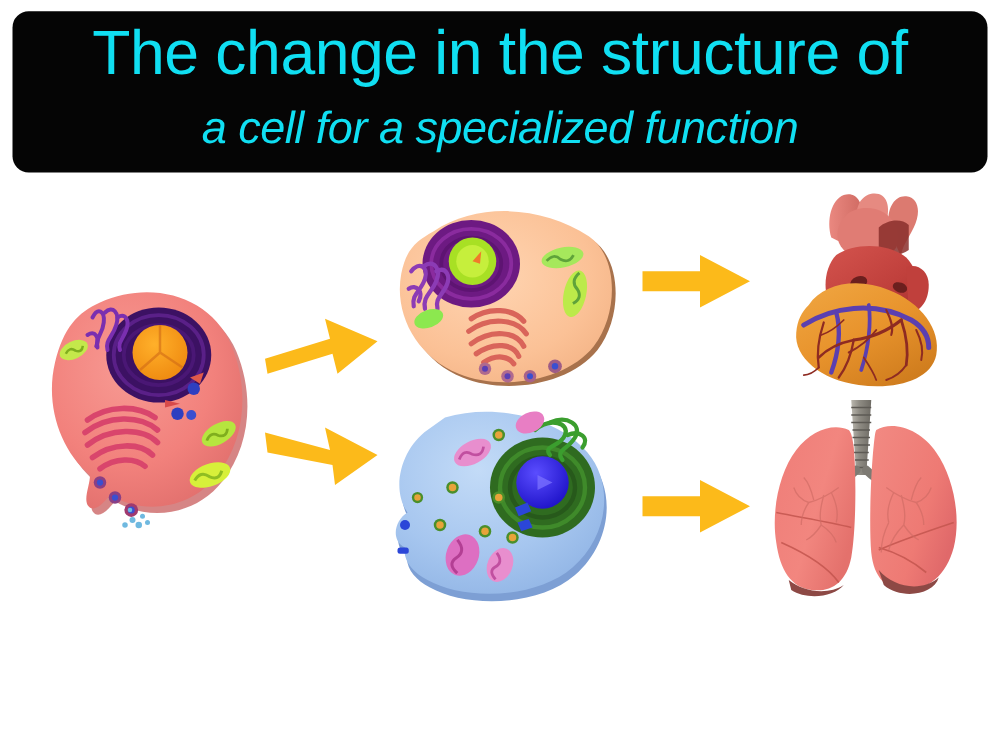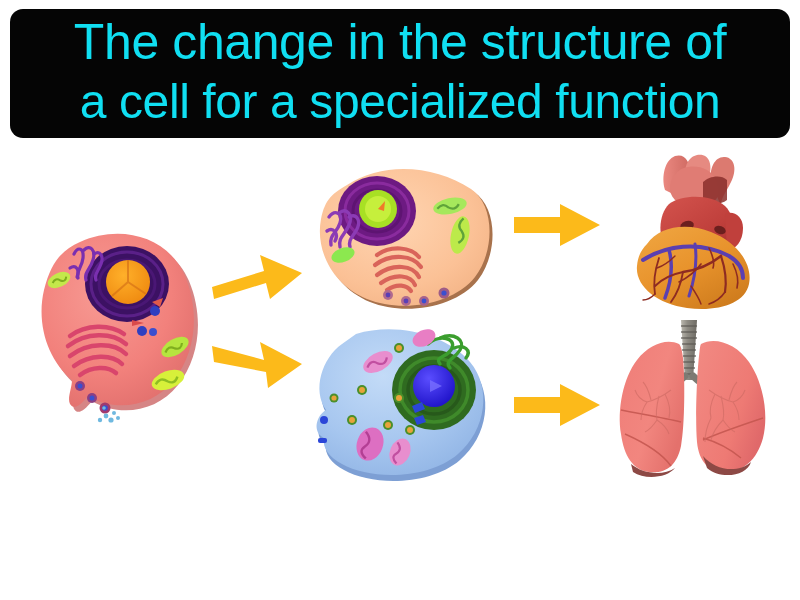--- a/index.html
+++ b/index.html
@@ -34,21 +34,21 @@
   .title-line {
     color: #10dff2;
     font-family: "Liberation Sans", sans-serif;
     font-size: 50px;
     font-weight: 400;
     line-height: 60px;
     letter-spacing: -0.4px;
     white-space: nowrap;
     text-align: center;
   }
-  .title-line.line2 { font-size: 48px; }
+  .title-line.line2 { font-size: 36px; font-style: italic; }
 
   
   #diagram {
     position: absolute;
     left: 0;
     top: 140px;
     width: 800px;
     height: 460px;
   }
   .figure {

